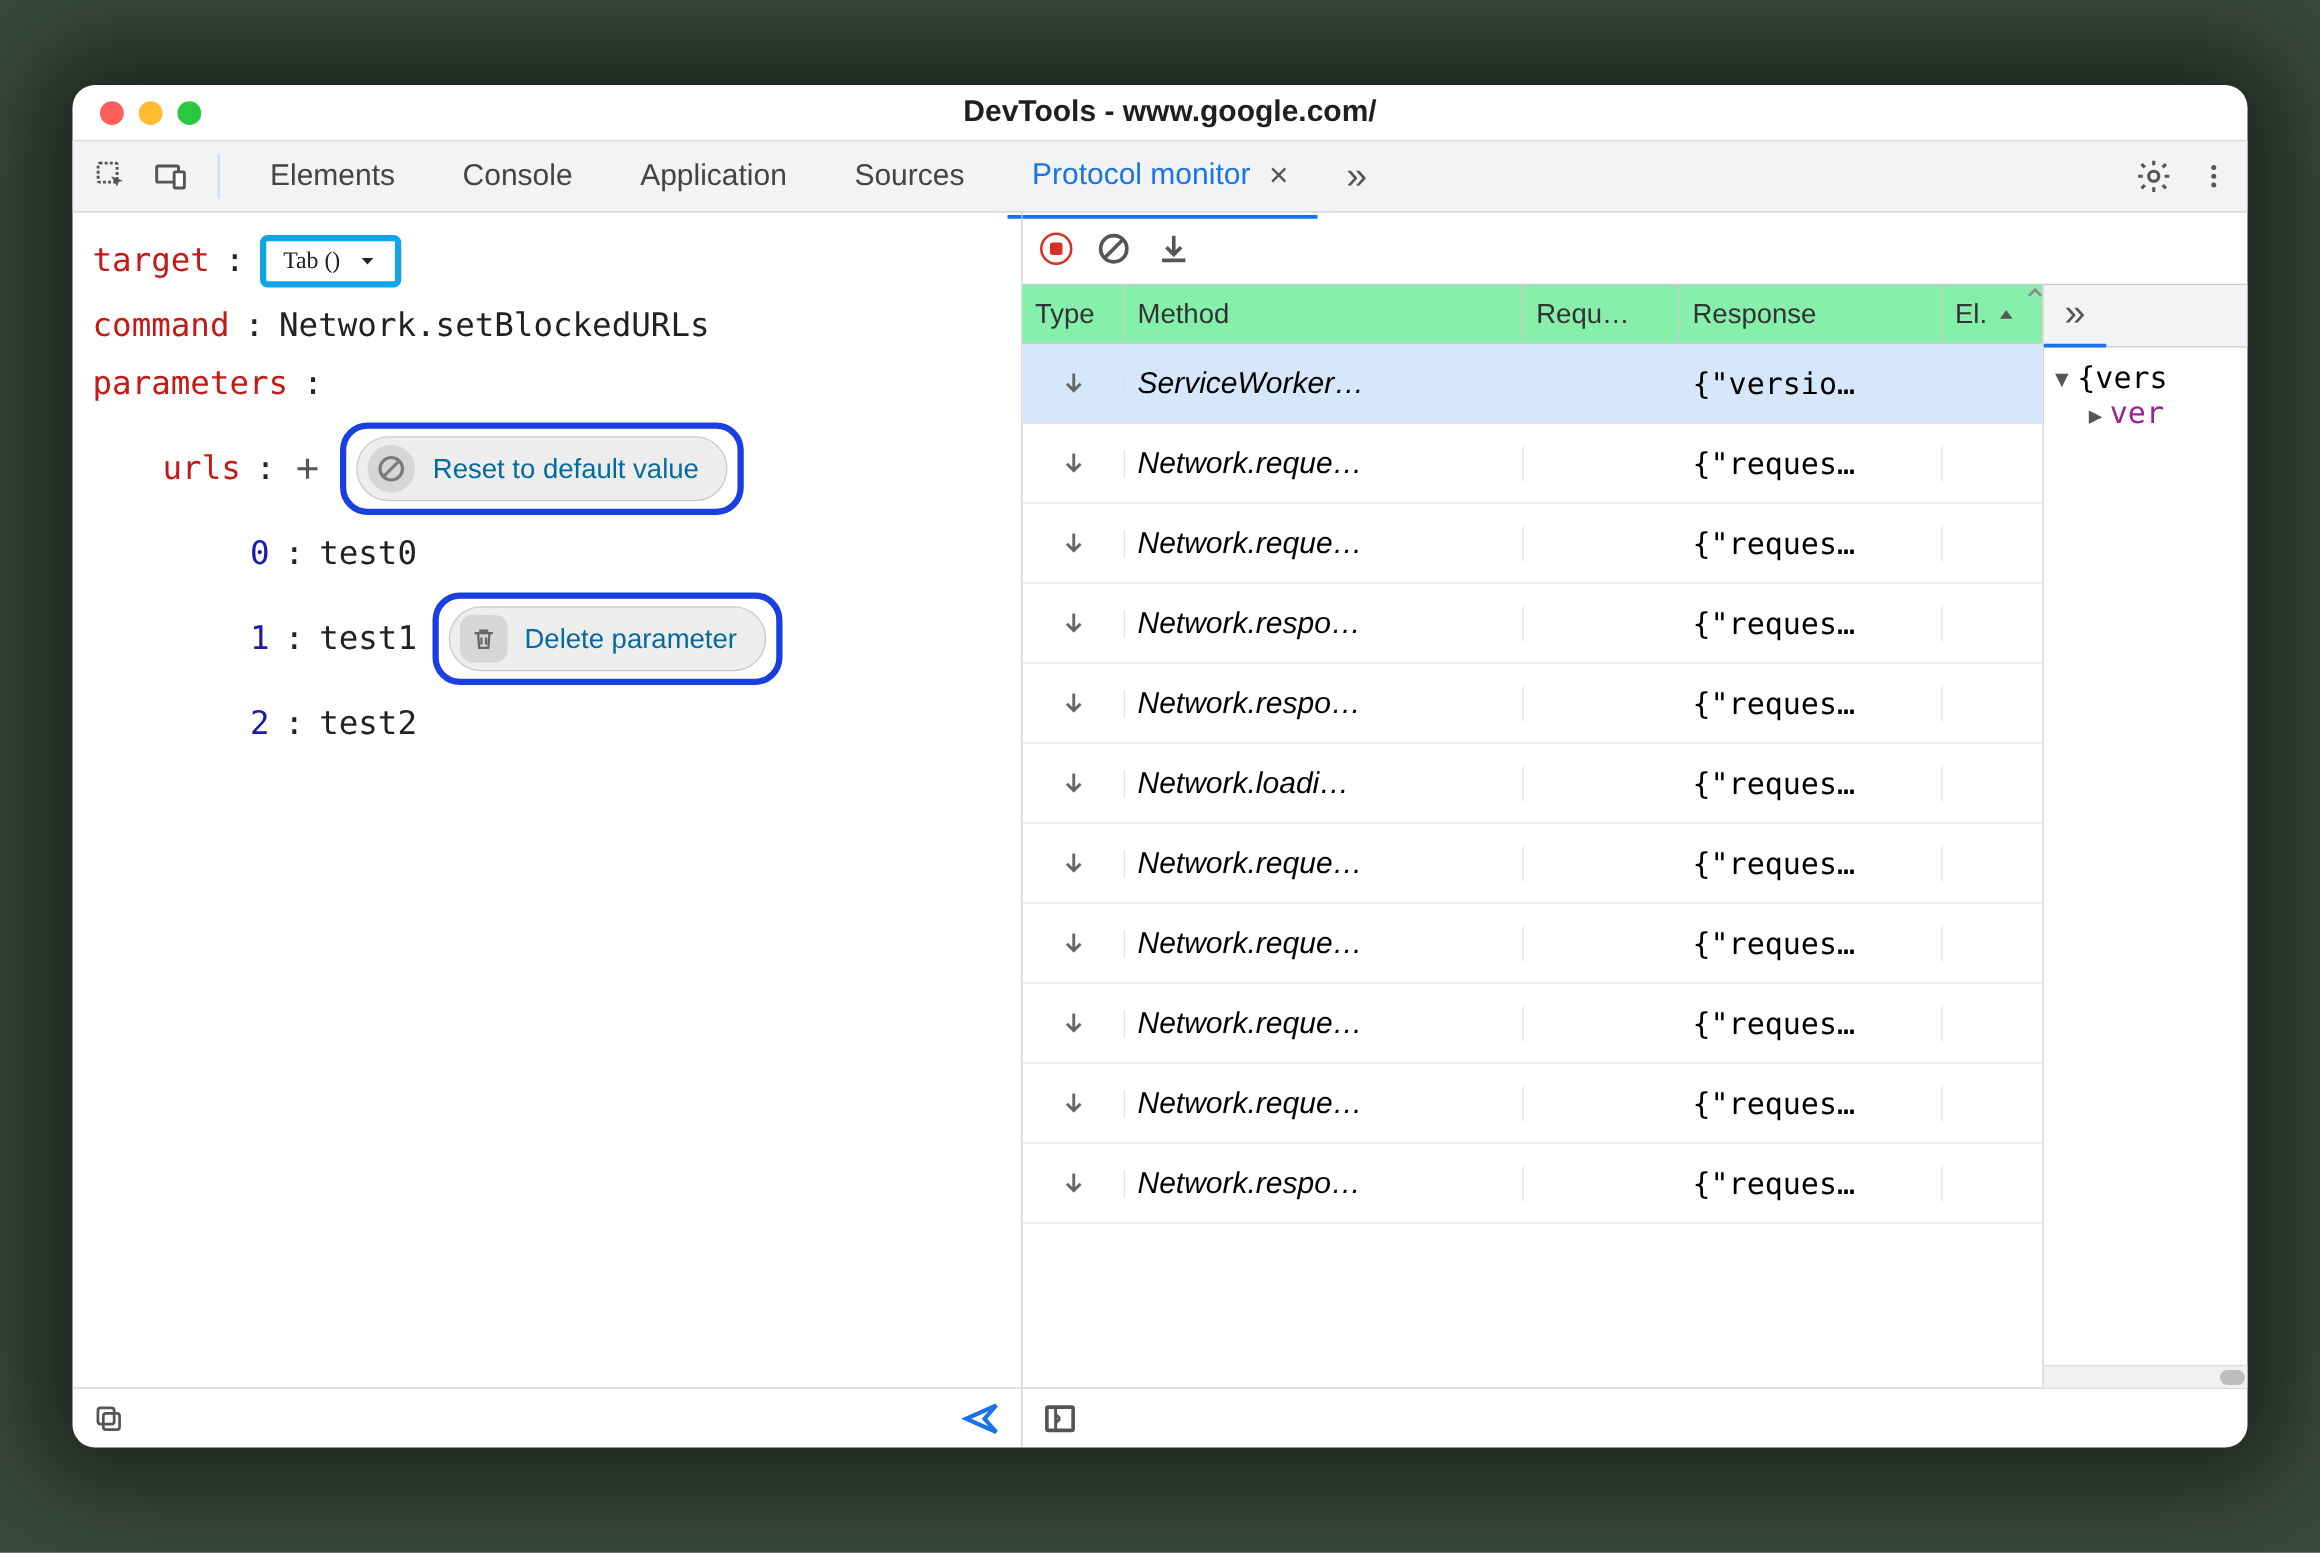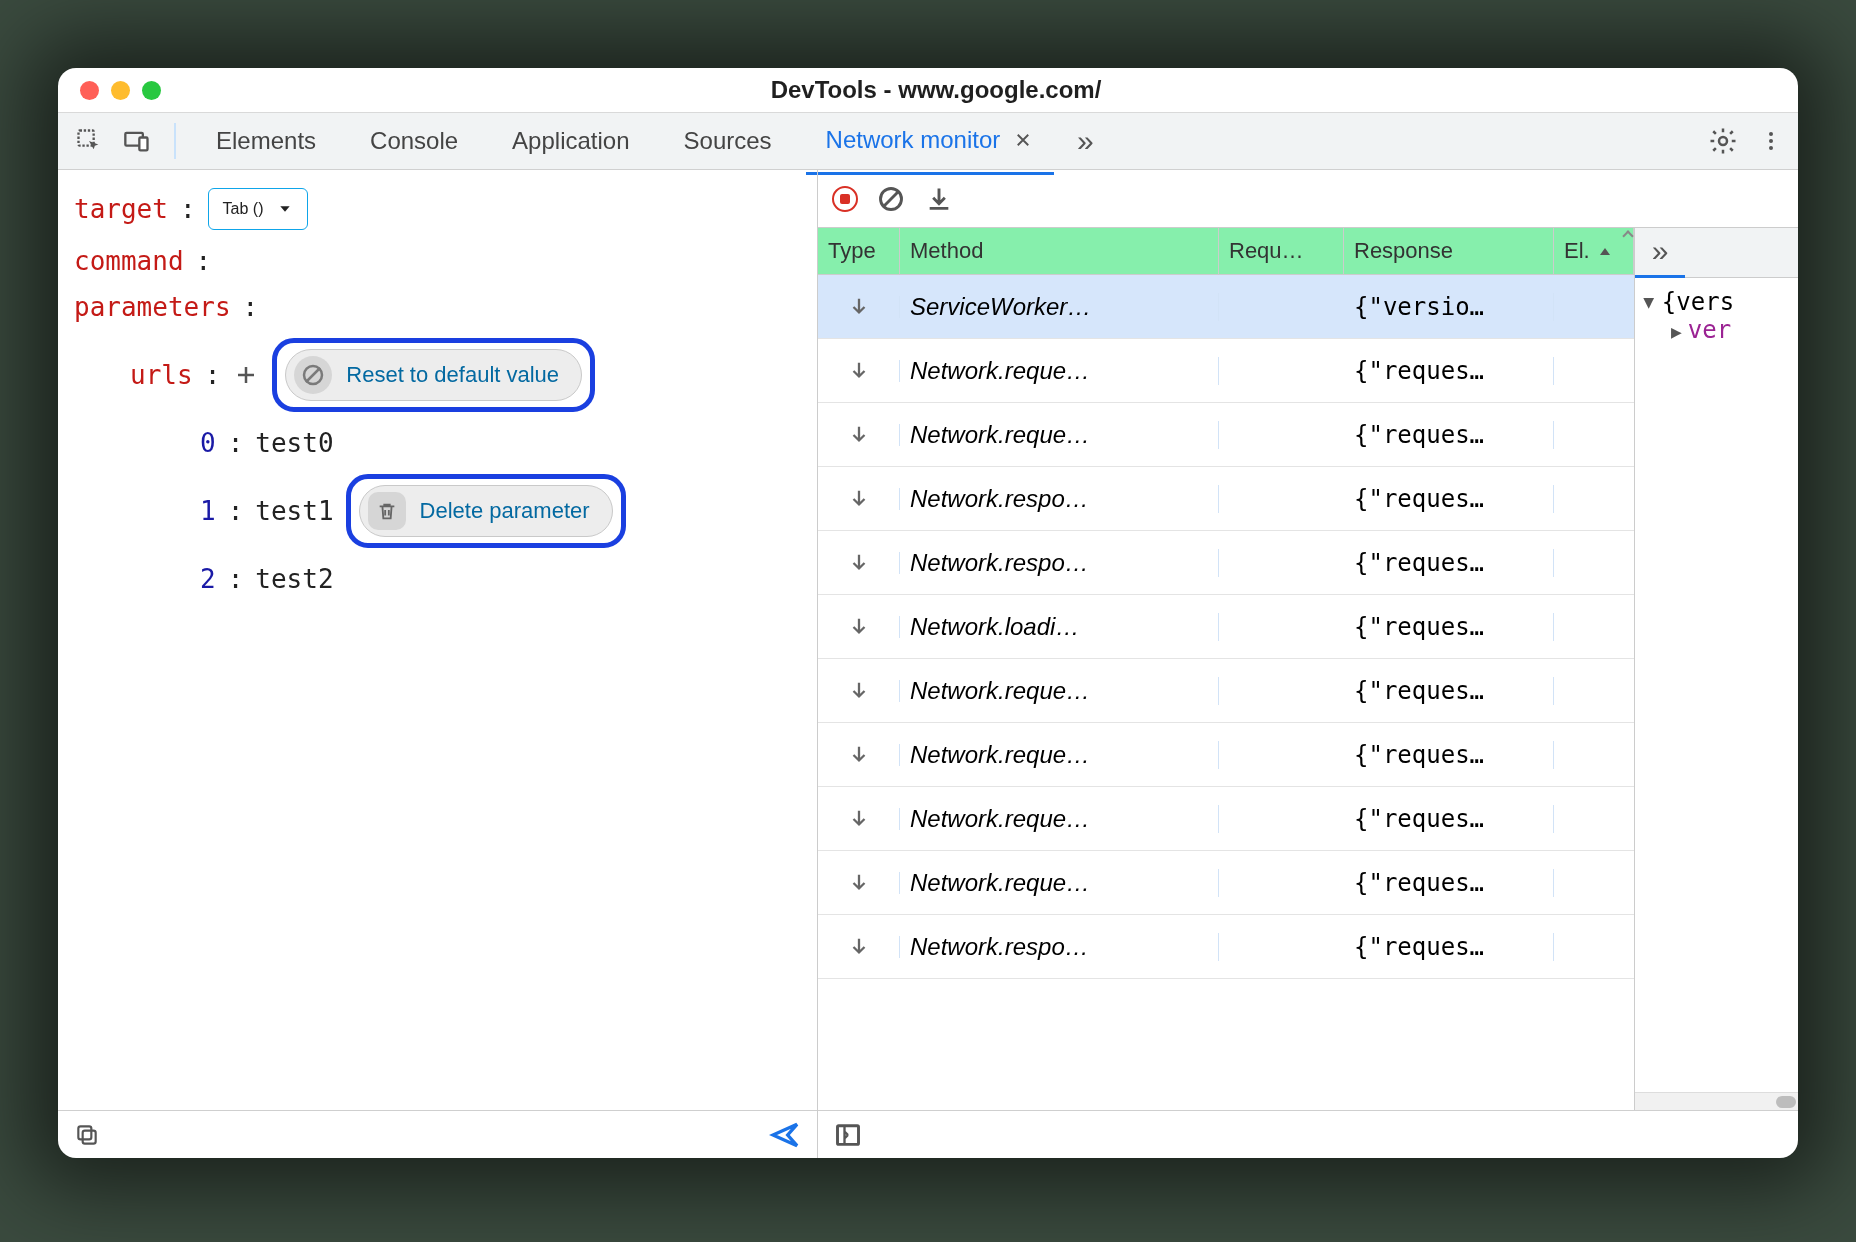--- a/index.html
+++ b/index.html
@@ -24,21 +24,21 @@
   .tab { padding:0 20px; height:68px; display:flex; align-items:center; font-size:24px; color:#444; cursor:pointer; gap:12px;}
   .tab.active { color:#1a73e8; border-bottom:3px solid #1a73e8; }
   .tabbar .spacer { flex:1; }
   
   .main { flex:1; display:flex; min-height:0;}
   .leftpane { width:760px; border-right:1px solid #ccc; display:flex; flex-direction:column; }
   .leftbody { flex:1; padding:18px 16px 0 16px; font-family: Menlo, Consolas, monospace; font-size:26px; color:#222; }
   .leftbody .line { display:flex; align-items:center; gap:12px; margin-bottom:16px; flex-wrap:wrap;}
   .kw { color:#c41a16; }
   .num { color:#1a1aa6; }
-  .select { display:inline-flex; align-items:center; gap:14px; height:42px; border:1px solid #0ea5e9; border-radius:6px; padding:0 14px; background:#fff; cursor:pointer; font-family:Liberation Sans, sans-serif; font-size:16px;}
+  .select { display:inline-flex; align-items:center; gap:14px; height:42px; border:5px solid #0ea5e9; border-radius:6px; padding:0 14px; background:#fff; cursor:pointer; font-family:Liberation Serif, serif; font-size:19px;}
   .inset1 { padding-left:56px; }
   .inset2 { padding-left:126px; }
   .plus { width:28px; height:28px; display:inline-flex; align-items:center; justify-content:center; color:#555;}
   .callout { display:inline-flex; align-items:center; border:5px solid #1a3fe0; border-radius:22px; padding:6px 8px 6px 8px; background:transparent;}
   .pillbtn { display:inline-flex; align-items:center; gap:14px; border:1px solid #c9c9c9; border-radius:999px; padding:6px 22px 6px 8px; background:#ededed; cursor:pointer;}
   .pillicon { width:38px; height:38px; border-radius:50%; background:#d6d6d6; display:flex; align-items:center; justify-content:center; color:#7a7a7a;}
   .pilltext { font-family: -apple-system, Arial, sans-serif; font-size:22px; color:#0369a1; }
   
   .rightpane { flex:1; display:flex; flex-direction:column; min-width:0;}
   .toolbar { height:58px; display:flex; align-items:center; gap:18px; padding:0 14px; border-bottom:1px solid #ccc;}
@@ -108,21 +108,21 @@
       <div class="tab">
           <span>Console</span>
         </div>
       <div class="tab">
           <span>Application</span>
         </div>
       <div class="tab">
           <span>Sources</span>
         </div>
       <div class="tab active">
-        <span>Network monitor</span>
+        <span>Protocol monitor</span>
         <span class="iconbtn" style="width:22px;height:22px;">
           <svg width="18" height="18" viewBox="0 0 24 24" stroke="#555" stroke-width="2.5">
               <path d="M5 5 L19 19 M19 5 L5 19"></path>
             </svg>
         </span>
       </div>
       <div class="iconbtn">
           <span class="chev">»</span>
         </div>
 
@@ -152,20 +152,21 @@
             <span class="select">
               <span>Tab ()</span>
               <svg width="16" height="16" viewBox="0 0 24 24" fill="#222">
                   <path d="M5 8l7 8 7-8z"></path>
                 </svg>
             </span>
           </div>
           <div class="line">
             <span class="kw">command</span>
               <span>:</span>
+            <span>Network.setBlockedURLs</span>
           </div>
           <div class="line">
             <span class="kw">parameters</span>
               <span>:</span>
           </div>
           <div class="line inset1">
             <span class="kw">urls</span>
             <span>:</span>
             <span class="plus">
               <svg width="24" height="24" viewBox="0 0 24 24" stroke="#555" stroke-width="2.5">

